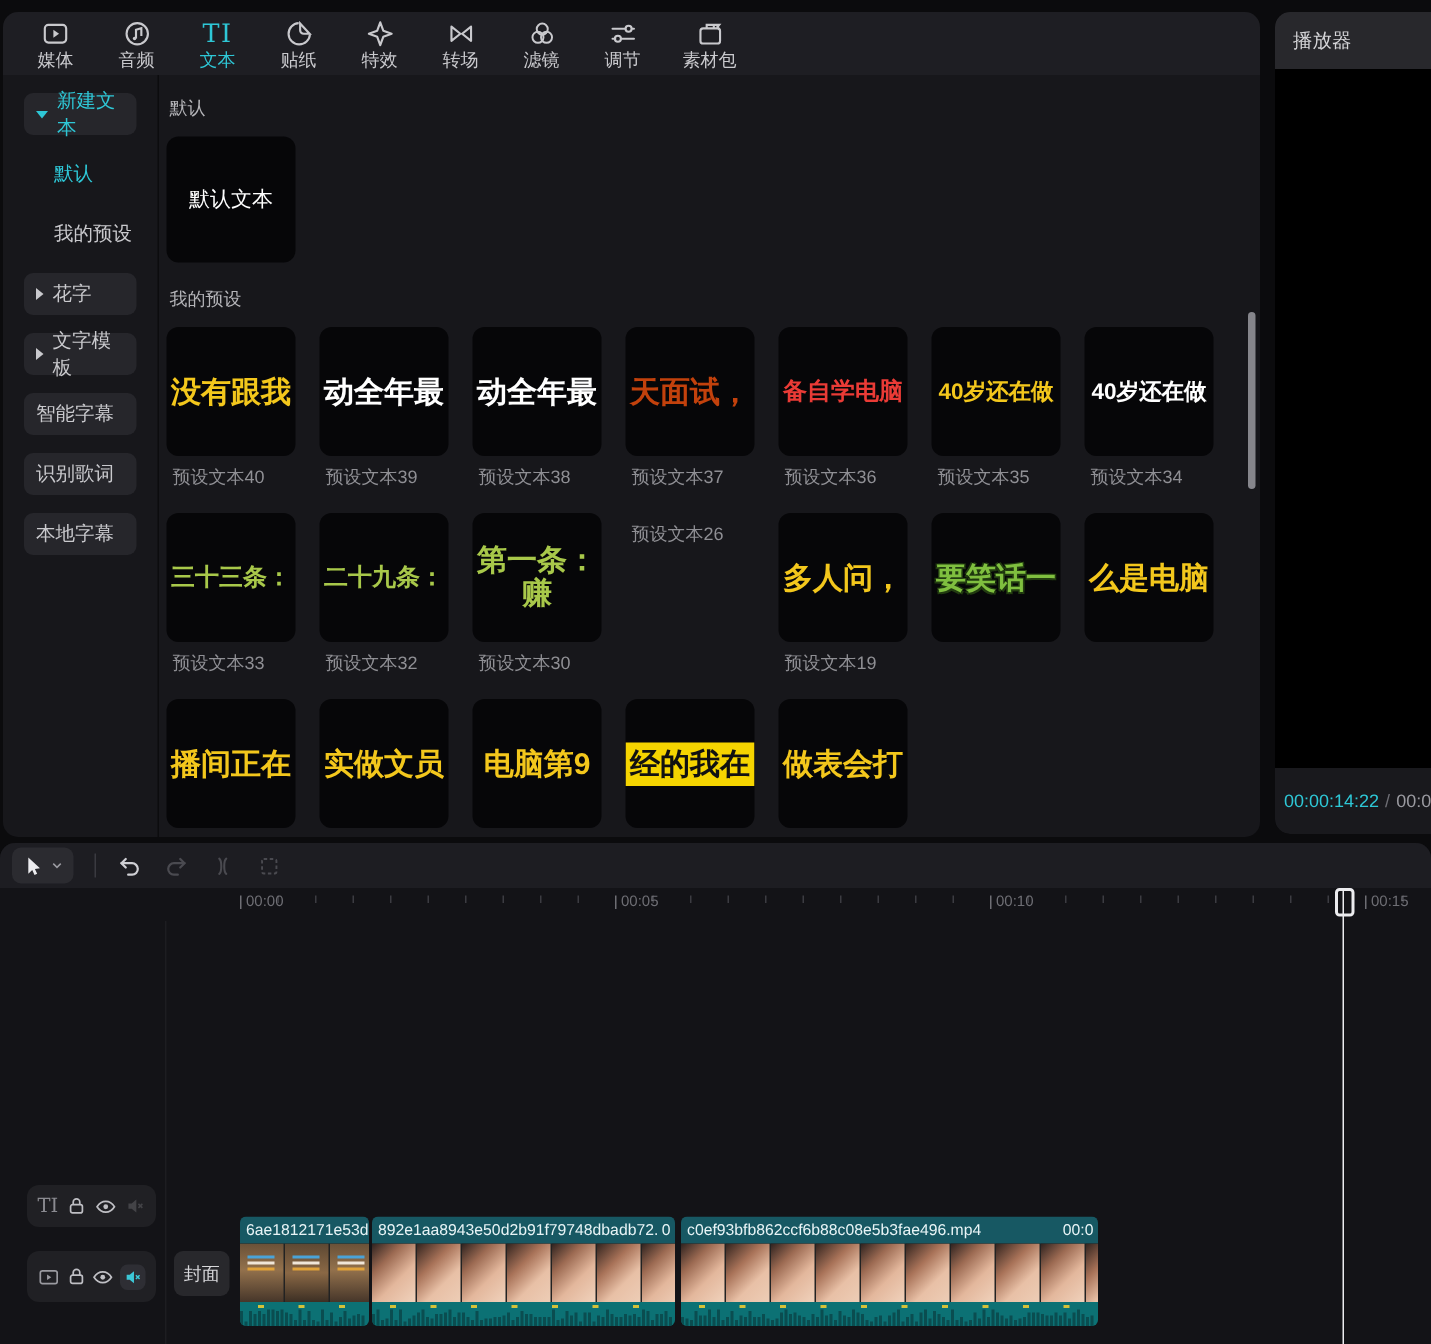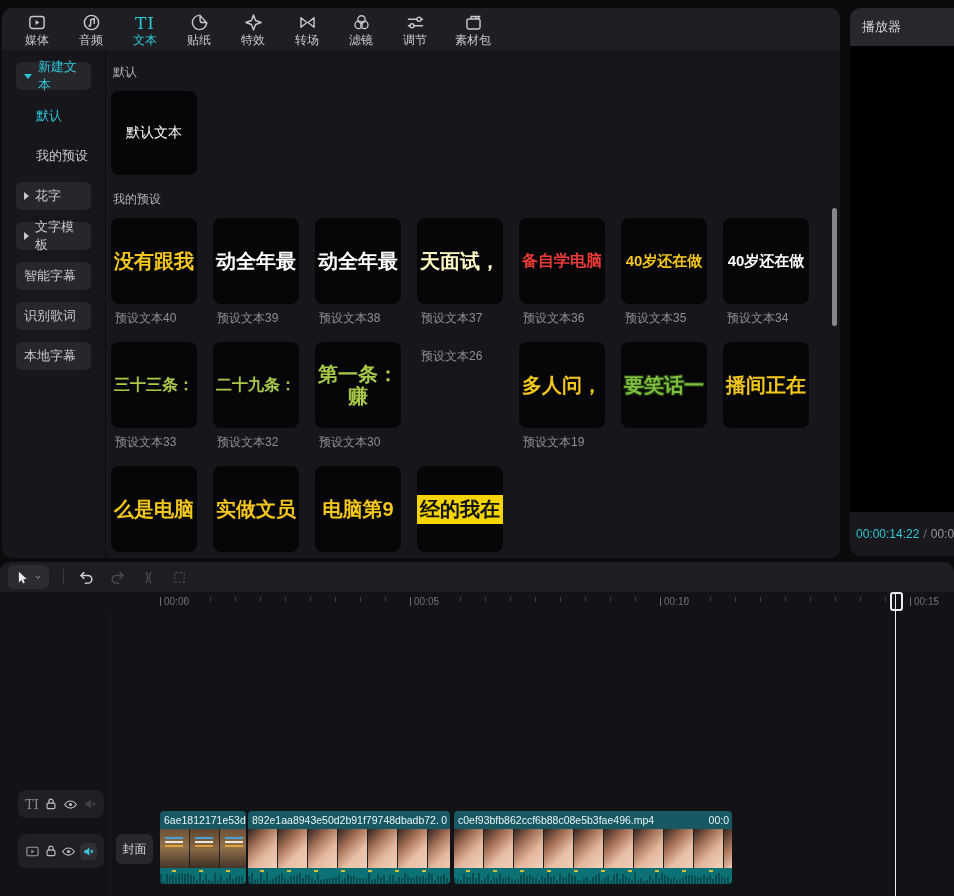--- a/index.html
+++ b/index.html
@@ -219,21 +219,21 @@
           <div class="cap">预设文本39</div>
         </div>
         <div class="cell">
           <div class="tile">
             <span class="ptxt" style="color: rgb(255, 255, 255); font-size: 20px;">动全年最</span>
           </div>
           <div class="cap">预设文本38</div>
         </div>
         <div class="cell">
           <div class="tile">
-            <span class="ptxt" style="color: #fef9c3; font-size: 20px; text-align: right;">天面试，</span>
+            <span class="ptxt" style="color: #c2410c; font-size: 20px; text-align: right;">天面试，</span>
           </div>
           <div class="cap">预设文本37</div>
         </div>
         <div class="cell">
           <div class="tile">
             <span class="ptxt" style="color: rgb(234, 59, 54); font-size: 16px;">备自学电脑</span>
           </div>
           <div class="cap">预设文本36</div>
         </div>
         <div class="cell">
@@ -276,41 +276,46 @@
           </div>
           <div class="cap">预设文本19</div>
         </div>
         <div class="cell">
           <div class="tile">
             <span class="ptxt outline" style="color: rgb(127, 191, 63); font-size: 20px;">要笑话一</span>
           </div>
         </div>
         <div class="cell">
           <div class="tile">
+            <span class="ptxt" style="color: rgb(243, 199, 28); font-size: 20px;">么是电脑</span>
+          </div>
+        </div>
+        <div class="cell">
+          <div class="tile">
             <span class="ptxt" style="color: rgb(243, 199, 28); font-size: 20px;">播间正在</span>
           </div>
         </div>
         <div class="cell">
           <div class="tile">
-            <span class="ptxt" style="color: rgb(243, 199, 28); font-size: 20px;">么是电脑</span>
-          </div>
-        </div>
-        <div class="cell">
-          <div class="tile">
             <span class="ptxt" style="color: rgb(243, 199, 28); font-size: 20px;">实做文员</span>
           </div>
         </div>
         <div class="cell">
           <div class="tile">
             <span class="ptxt" style="color: rgb(243, 199, 28); font-size: 20px;">电脑第9</span>
           </div>
         </div>
         <div class="cell">
           <div class="tile">
             <span class="ptxt" style="color: rgb(17, 17, 17); font-size: 20px; background: rgb(245, 212, 0); padding: 1px 3px;">经的我在</span>
+          </div>
+        </div>
+        <div class="cell">
+          <div class="tile">
+            <span class="ptxt" style="color: rgb(243, 199, 28); font-size: 20px;">做表会打</span>
           </div>
         </div>
       </div>
     <div class="scrollthumb"></div>
   </section>
 </div>
 
 <div class="player">
   <div class="phead">
     <span>播放器</span>

